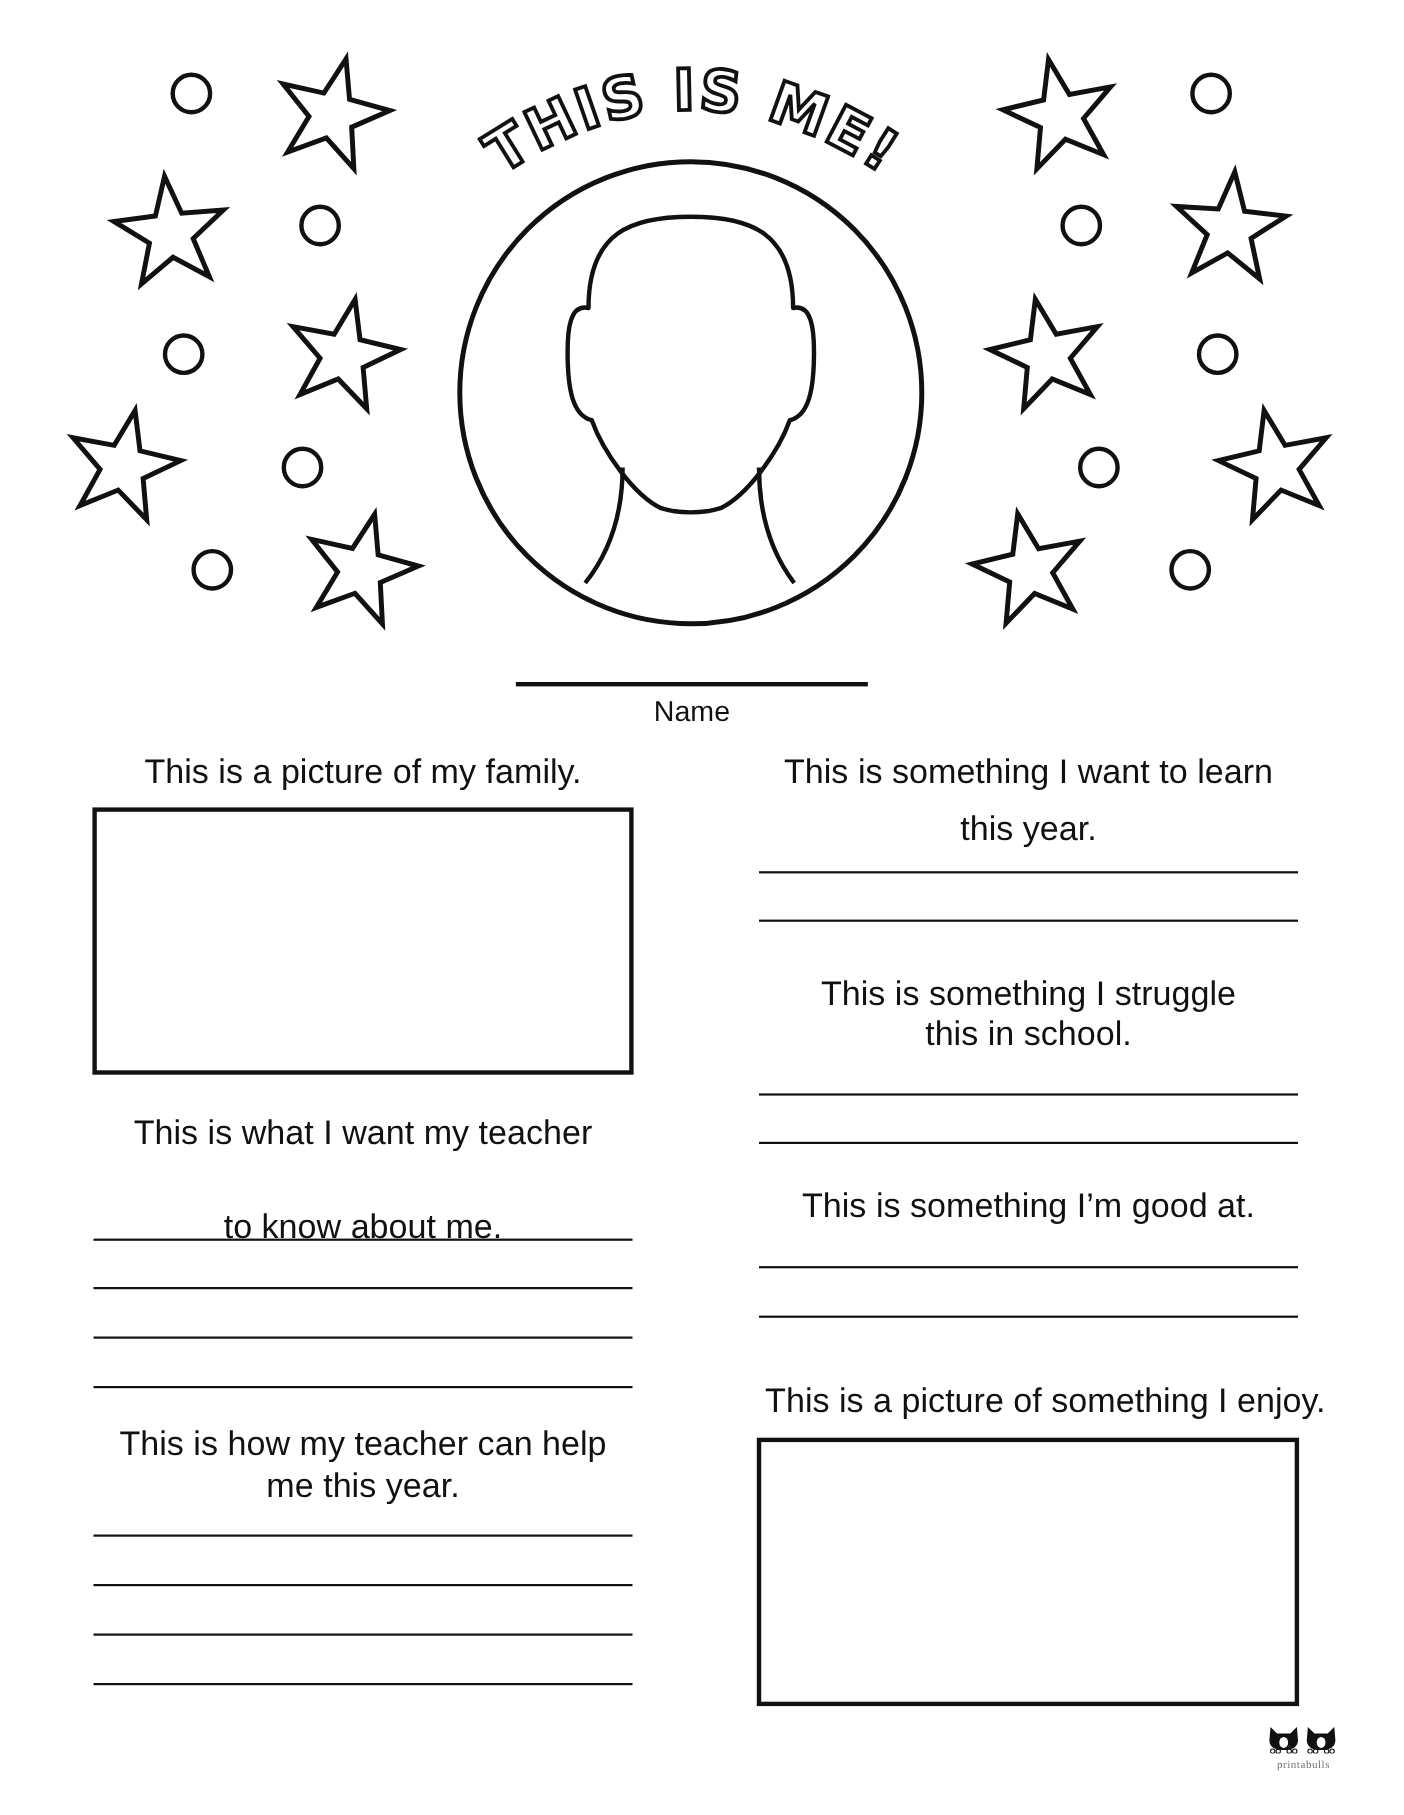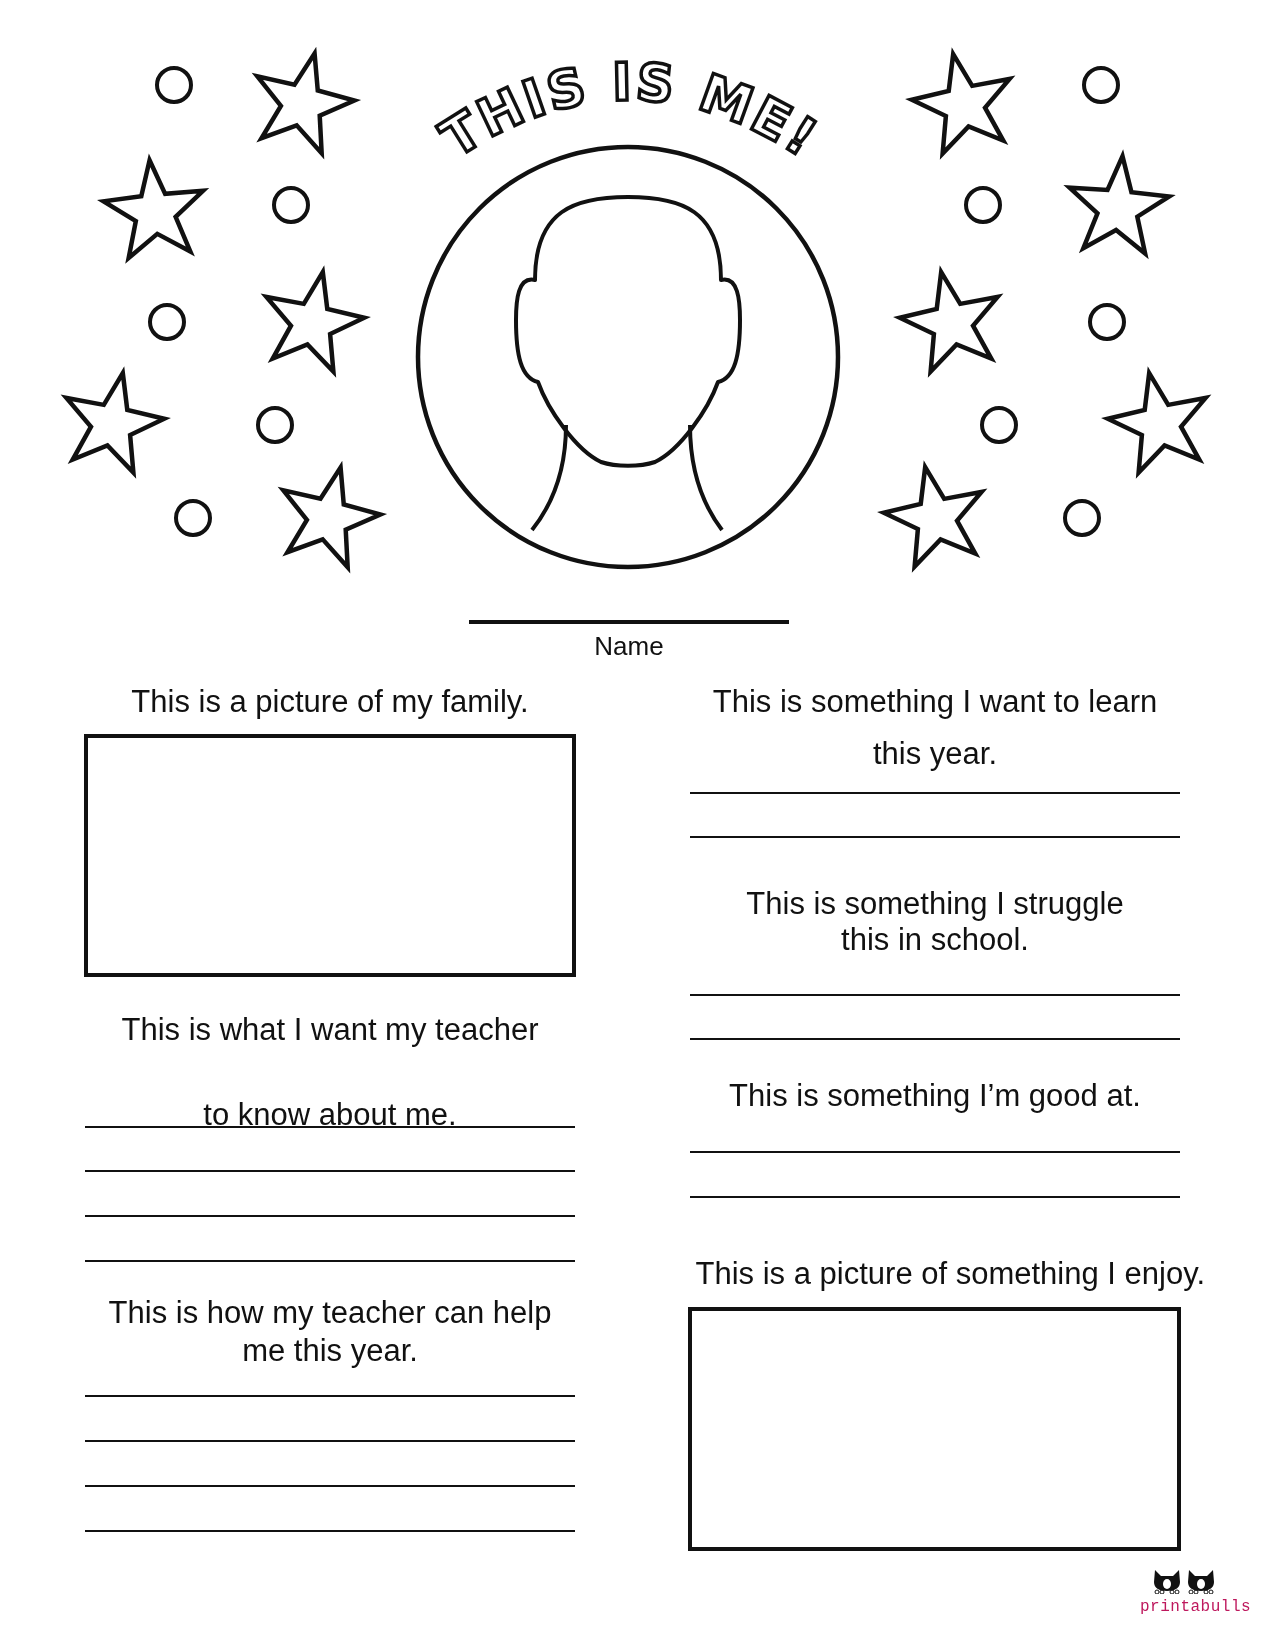--- a/index.html
+++ b/index.html
@@ -3,21 +3,21 @@
 <meta charset="utf-8">
 <style>
   html,body{margin:0;padding:0;background:#ffffff;}
   body{width:1276px;height:1650px;position:relative;overflow:hidden;font-family:"Liberation Sans",sans-serif;color:#111;}
   svg.deco{position:absolute;left:0;top:0;}
   .label{position:absolute;text-align:center;font-size:31px;line-height:36px;color:#111;font-family:"Liberation Sans",sans-serif;}
   .wline{position:absolute;height:0;border-top:2.5px solid #111;}
   .box{position:absolute;border:4px solid #111;box-sizing:border-box;background:#fff;}
   .name-line{position:absolute;height:0;border-top:4px solid #111;}
   .logo{position:absolute;text-align:center;}
-  .logo-text{font-size:16px;letter-spacing:0.5px;color:#be185d;font-family:Liberation Mono, monospace;}
+  .logo-text{font-size:10px;letter-spacing:0.5px;color:#737373;font-family:Liberation Serif, serif;}
 </style>
 </head>
 <body>
 
 <svg class="deco" width="1276" height="620" viewBox="0 0 1276 620">
   <defs>
     <path id="star" d="M0,-52 L12,-17 L50,-16 L20,7 L31,43 L0,22 L-31,43 L-20,7 L-50,-16 L-12,-17 Z" fill="#fff" stroke="#111" stroke-width="4.5" stroke-linejoin="miter"></path>
   </defs>
 
   <g>

